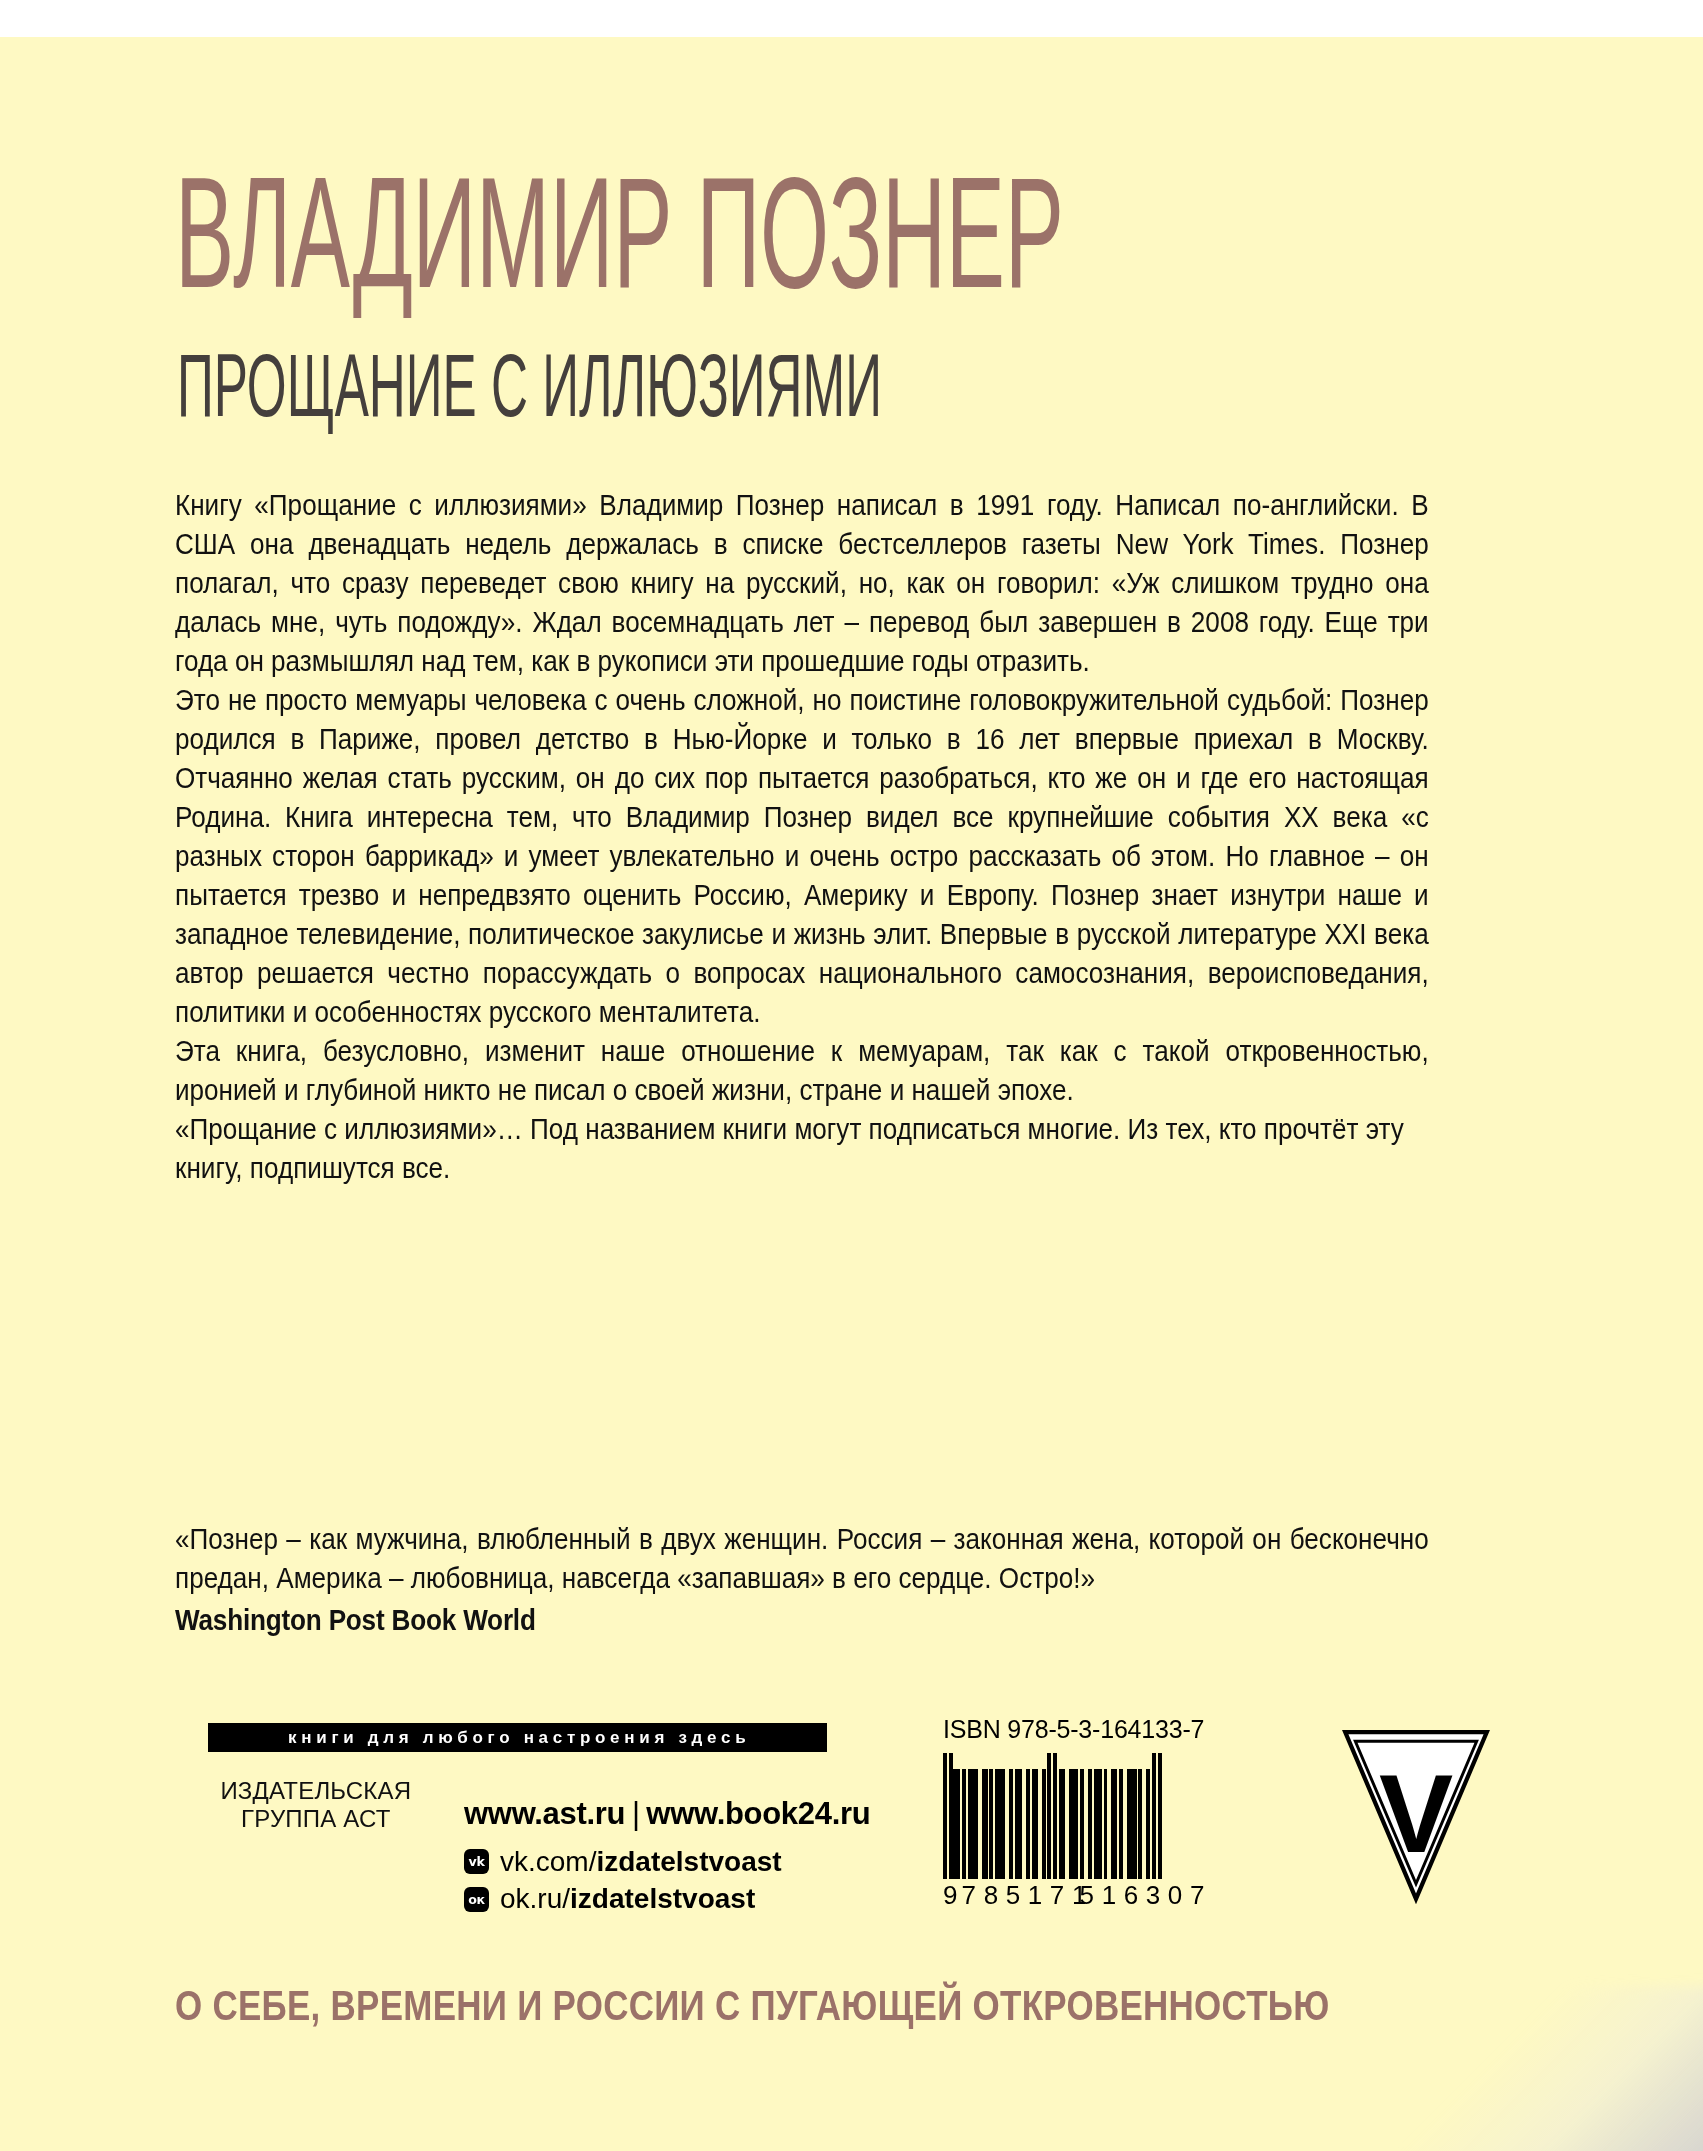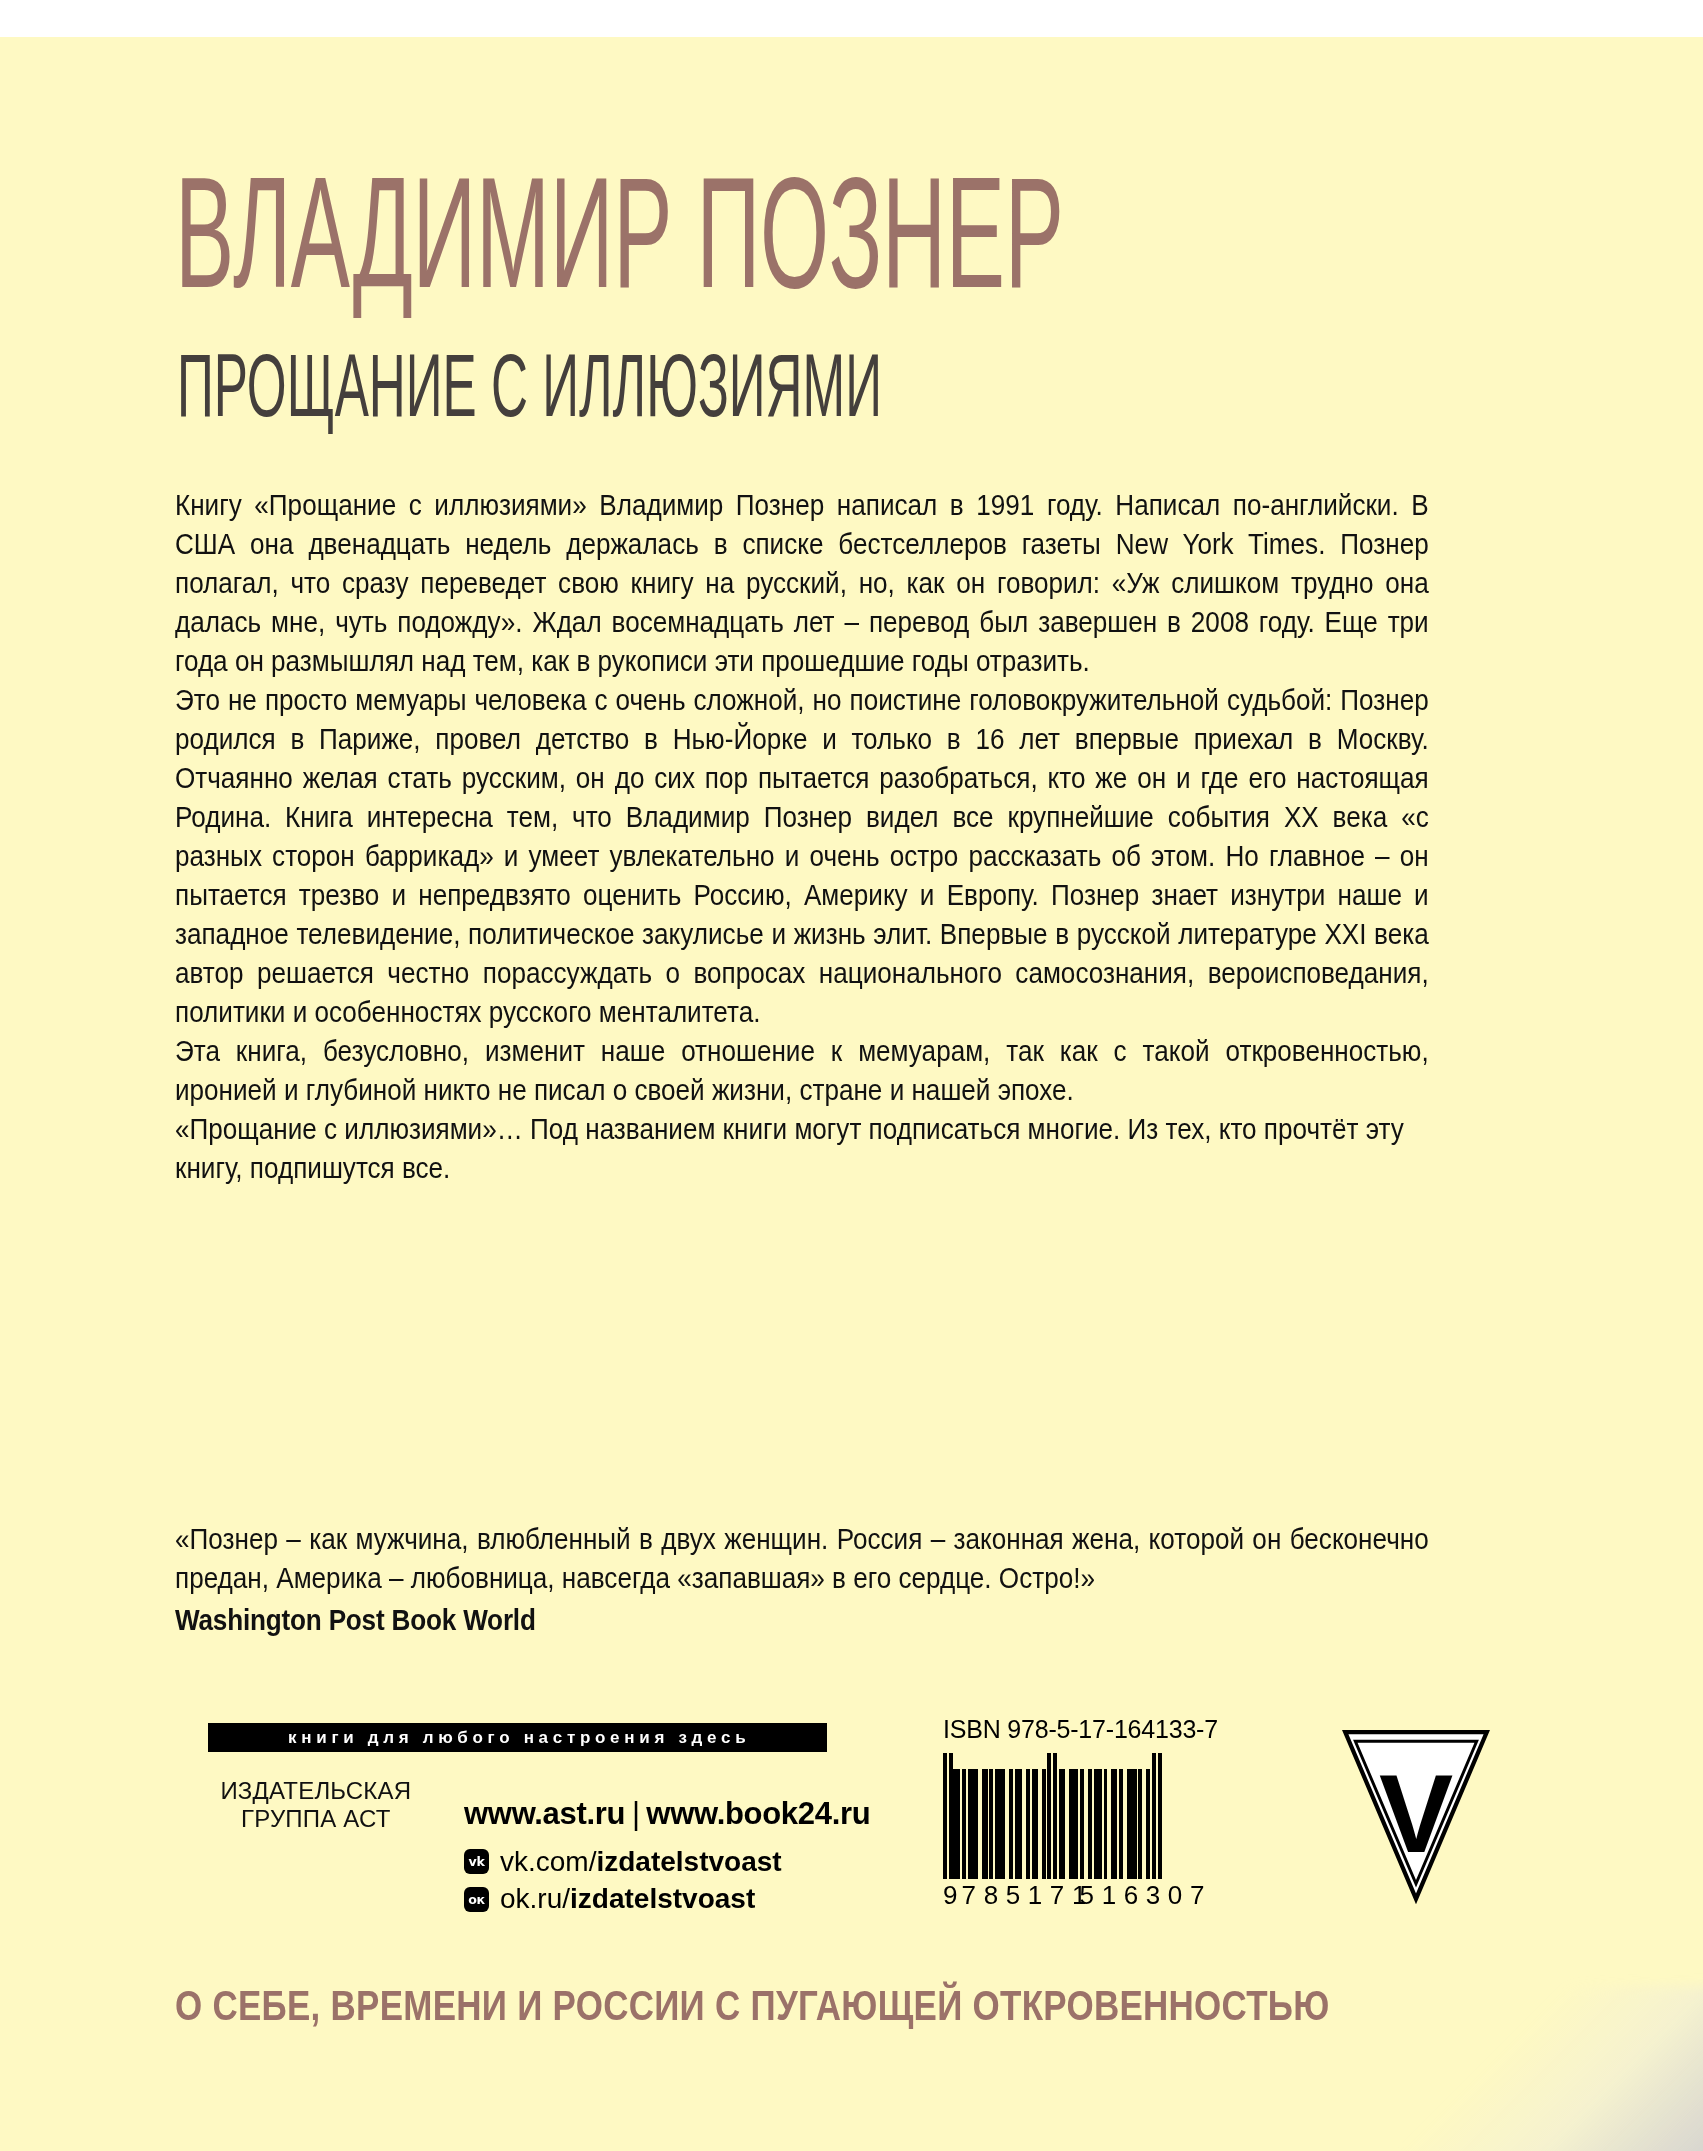--- a/index.html
+++ b/index.html
@@ -307,21 +307,21 @@
       </div>
 
       <div class="social-row">
         <span class="sicon">ок</span>
         <span class="domain">ok.ru/</span>
           <span class="handle">izdatelstvoast</span>
       </div>
     </div>
 
     <div class="isbn-block">
-      <div class="isbn-text">ISBN 978-5-17-164133-7</div>
+      <div class="isbn-text">ISBN 978-5-3-164133-7</div>
       <div class="barcode" id="barcode-bars">
           <i style="width: 3.9px; height: 126px; background: rgb(0, 0, 0);"></i>
           <i style="width: 1.9px; height: 110px; background: transparent;"></i>
           <i style="width: 3.9px; height: 126px; background: rgb(0, 0, 0);"></i>
           <i style="width: 7.8px; height: 110px; background: rgb(0, 0, 0);"></i>
           <i style="width: 1.9px; height: 110px; background: transparent;"></i>
           <i style="width: 3.9px; height: 110px; background: rgb(0, 0, 0);"></i>
           <i style="width: 1.9px; height: 110px; background: transparent;"></i>
           <i style="width: 9.7px; height: 110px; background: rgb(0, 0, 0);"></i>
           <i style="width: 3.9px; height: 110px; background: transparent;"></i>

